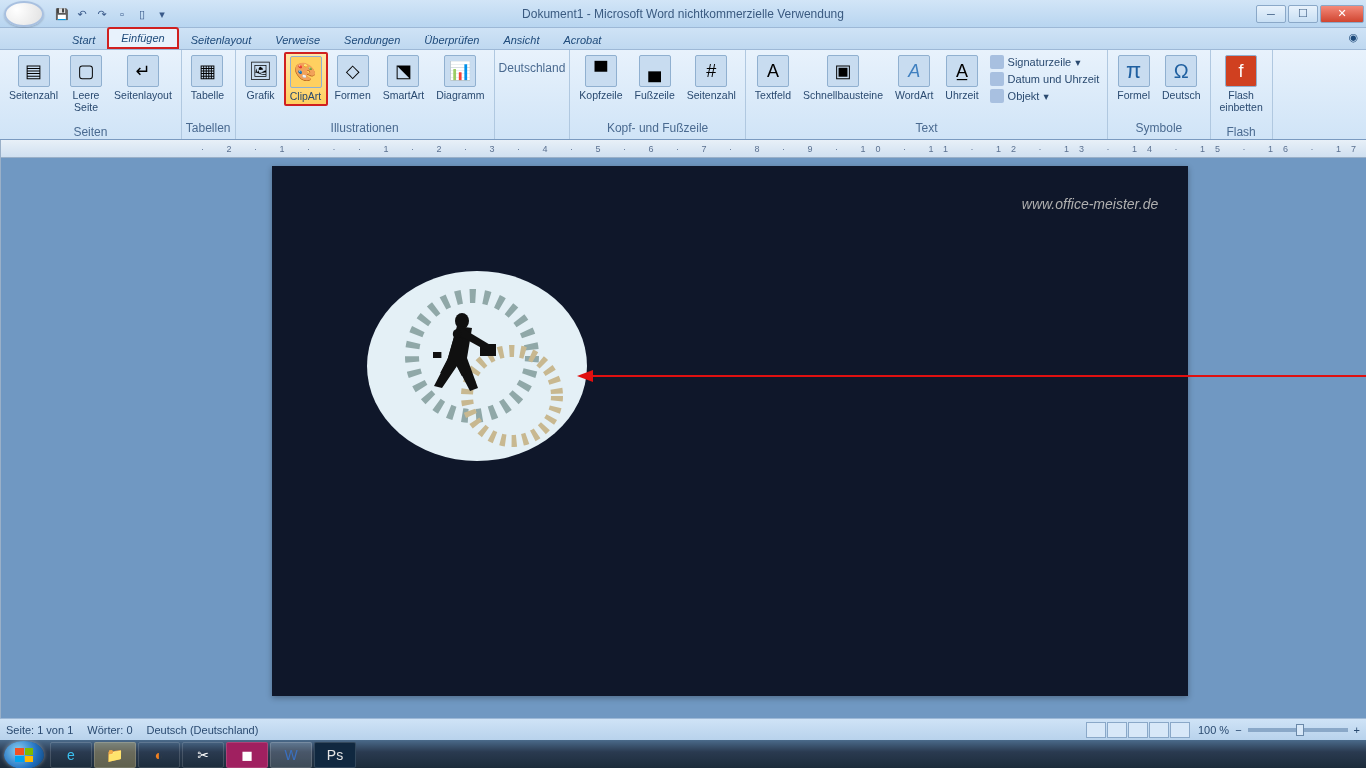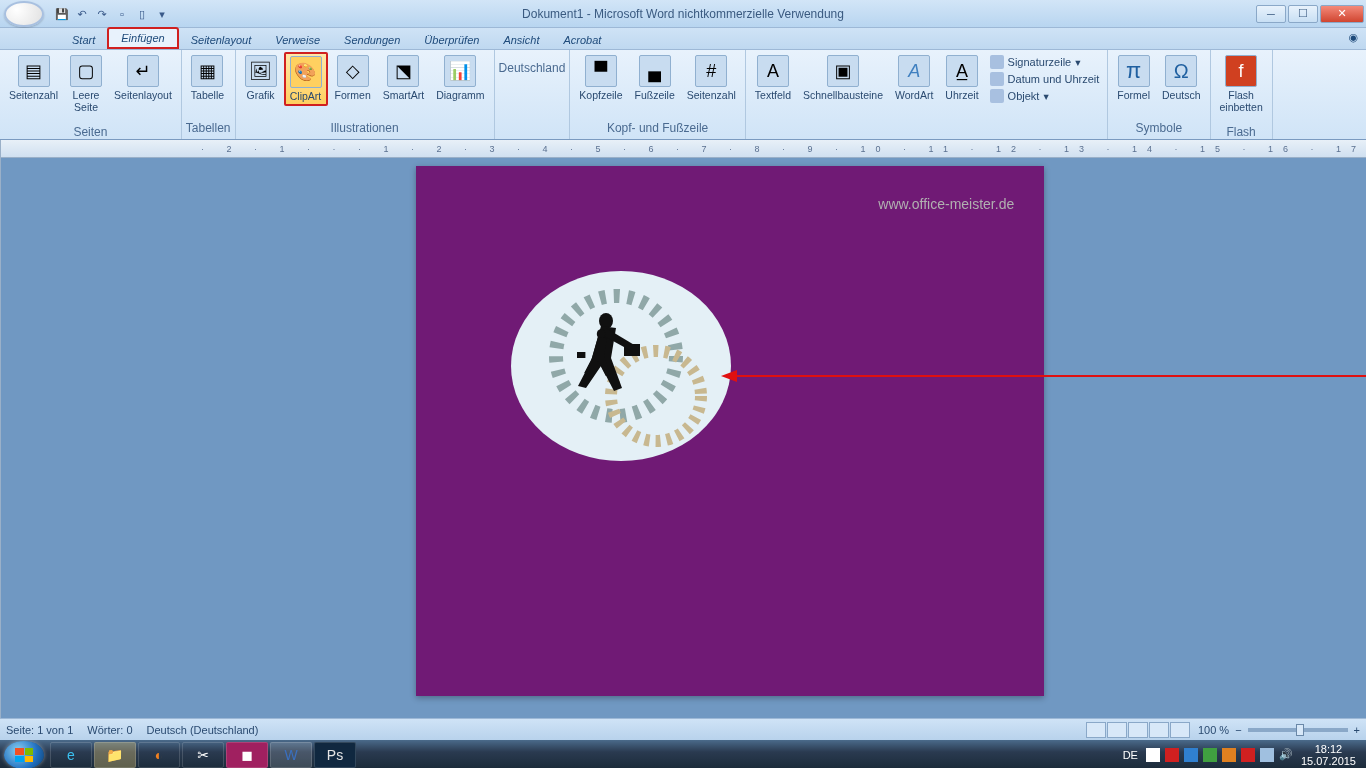--- a/index.html
+++ b/index.html
@@ -34,21 +34,21 @@
 .small-items { display: flex; flex-direction: column; gap: 1px; padding: 2px; }
 .small-item { display: flex; align-items: center; gap: 4px; color: #2a4a70; font-size: 10.5px; padding: 1px 2px; cursor: pointer; }
 .small-item .sicon { width: 14px; height: 14px; background: #a8c0e0; border-radius: 2px; }
 
 
 .workspace { display: flex; height: 578px; background: #7098c2; }
 .vruler { width: 22px; background: linear-gradient(90deg,#e8f0f8,#d0e0f0); border-right: 1px solid #9ab0c8; position: relative; }
 .main { flex: 1; display: flex; flex-direction: column; }
 .hruler { height: 18px; background: linear-gradient(#e8f0f8,#d0e0f0); border-bottom: 1px solid #9ab0c8; font-size: 9px; color: #5a7090; padding-left: 200px; letter-spacing: 10px; overflow: hidden; white-space: nowrap; line-height: 18px; }
 .docarea { flex: 1; overflow: auto; display: flex; justify-content: center; padding-top: 8px; position: relative; }
-.page { width: 628px; height: 530px; background: #701a75; box-shadow: 0 2px 6px rgba(0,0,0,.3); position: relative; }
+.page { width: 916px; height: 530px; background: #0f172a; box-shadow: 0 2px 6px rgba(0,0,0,.3); position: relative; font-style: italic; }
 .watermark { position: absolute; right: 30px; top: 30px; color: #b0b0b0; font-size: 14px; }
 .doc-clipart { position: absolute; left: 90px; top: 100px; width: 230px; height: 200px; }
 .arrow-svg { position: absolute; left: 305px; top: 200px; }
 
 
 .statusbar { height: 22px; background: linear-gradient(#cfe3f6,#b8d2ec); display: flex; align-items: center; padding: 0 6px; color: #2a4a70; font-size: 10.5px; border-top: 1px solid #9db8d6; }
 .statusbar .sitem { margin-right: 14px; }
 .statusbar .spacer { flex: 1; }
 .view-btns { display: flex; gap: 1px; margin-right: 8px; }
 .view-btns span { width: 20px; height: 16px; border: 1px solid #8aa8c8; background: #d8e8f8; }
@@ -200,20 +200,21 @@
         </div>
     <div class="small-items">
       <div class="small-item"><span class="sicon"></span><span>Signaturzeile</span> ▾</div>
       <div class="small-item">
             <span class="sicon"></span>
             <span>Datum und Uhrzeit</span>
           </div>
       <div class="small-item"><span class="sicon"></span><span>Objekt</span> ▾</div>
     </div>
   </div>
+      <div class="rgroup-label">Text</div>
     </div>
 
   <div class="rgroup">
       <div class="rgroup-items">
     <div class="rbtn">
           <div class="ricon" style="color:#2060a0;font-size:22px">π</div>
           <div class="rlabel">Formel</div>
         </div>
     <div class="rbtn">
           <div class="ricon" style="color:#2060a0;font-size:20px">Ω</div>
@@ -301,30 +302,13 @@
     </div>
   <div class="task-icons">
     <div class="ticon" style="color:#3ac0f0">e</div>
     <div class="ticon" style="background:rgba(255,220,120,.3)">📁</div>
     <div class="ticon" style="color:#f08020">◐</div>
     <div class="ticon">✂</div>
     <div class="ticon" style="background:#a02060">◼</div>
     <div class="ticon active" style="color:#3a70c0">W</div>
     <div class="ticon" style="background:#102840;color:#e5e5e5">Ps</div>
   </div>
-  <div class="tray">
-    <span>DE</span>
-    <div class="tray-icons">
-      <span style="background:#fff"></span>
-      <span style="background:#d02020"></span>
-      <span style="background:#3080d0"></span>
-      <span style="background:#40a040"></span>
-      <span style="background:#e08020"></span>
-      <span style="background:#d02020"></span>
-      <span style="background:#a0c0e0"></span>
-      <span>🔊</span>
-    </div>
-    <div class="clock">
-      <div>18:12</div>
-      <div>15.07.2015</div>
-    </div>
-  </div>
 </div>
 
 </body></html>

